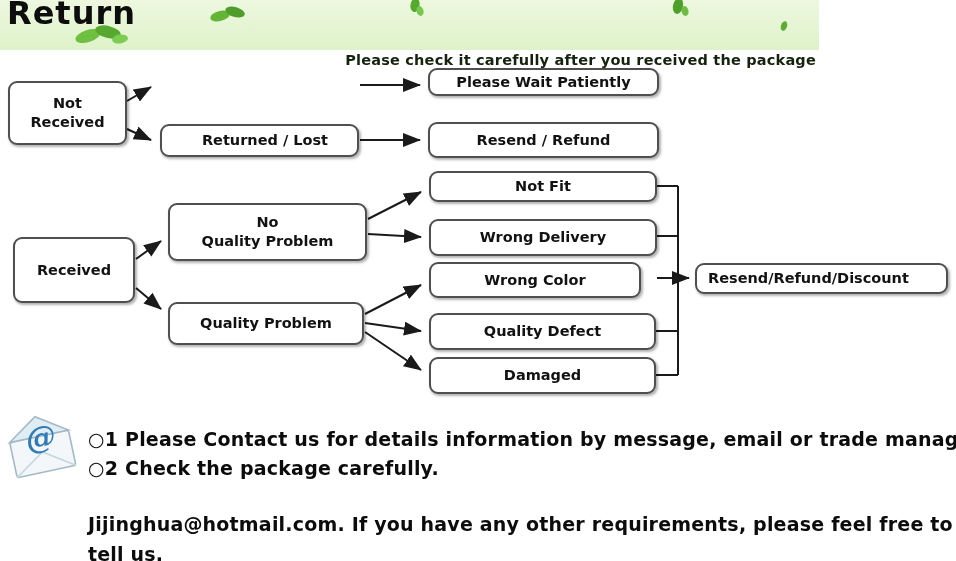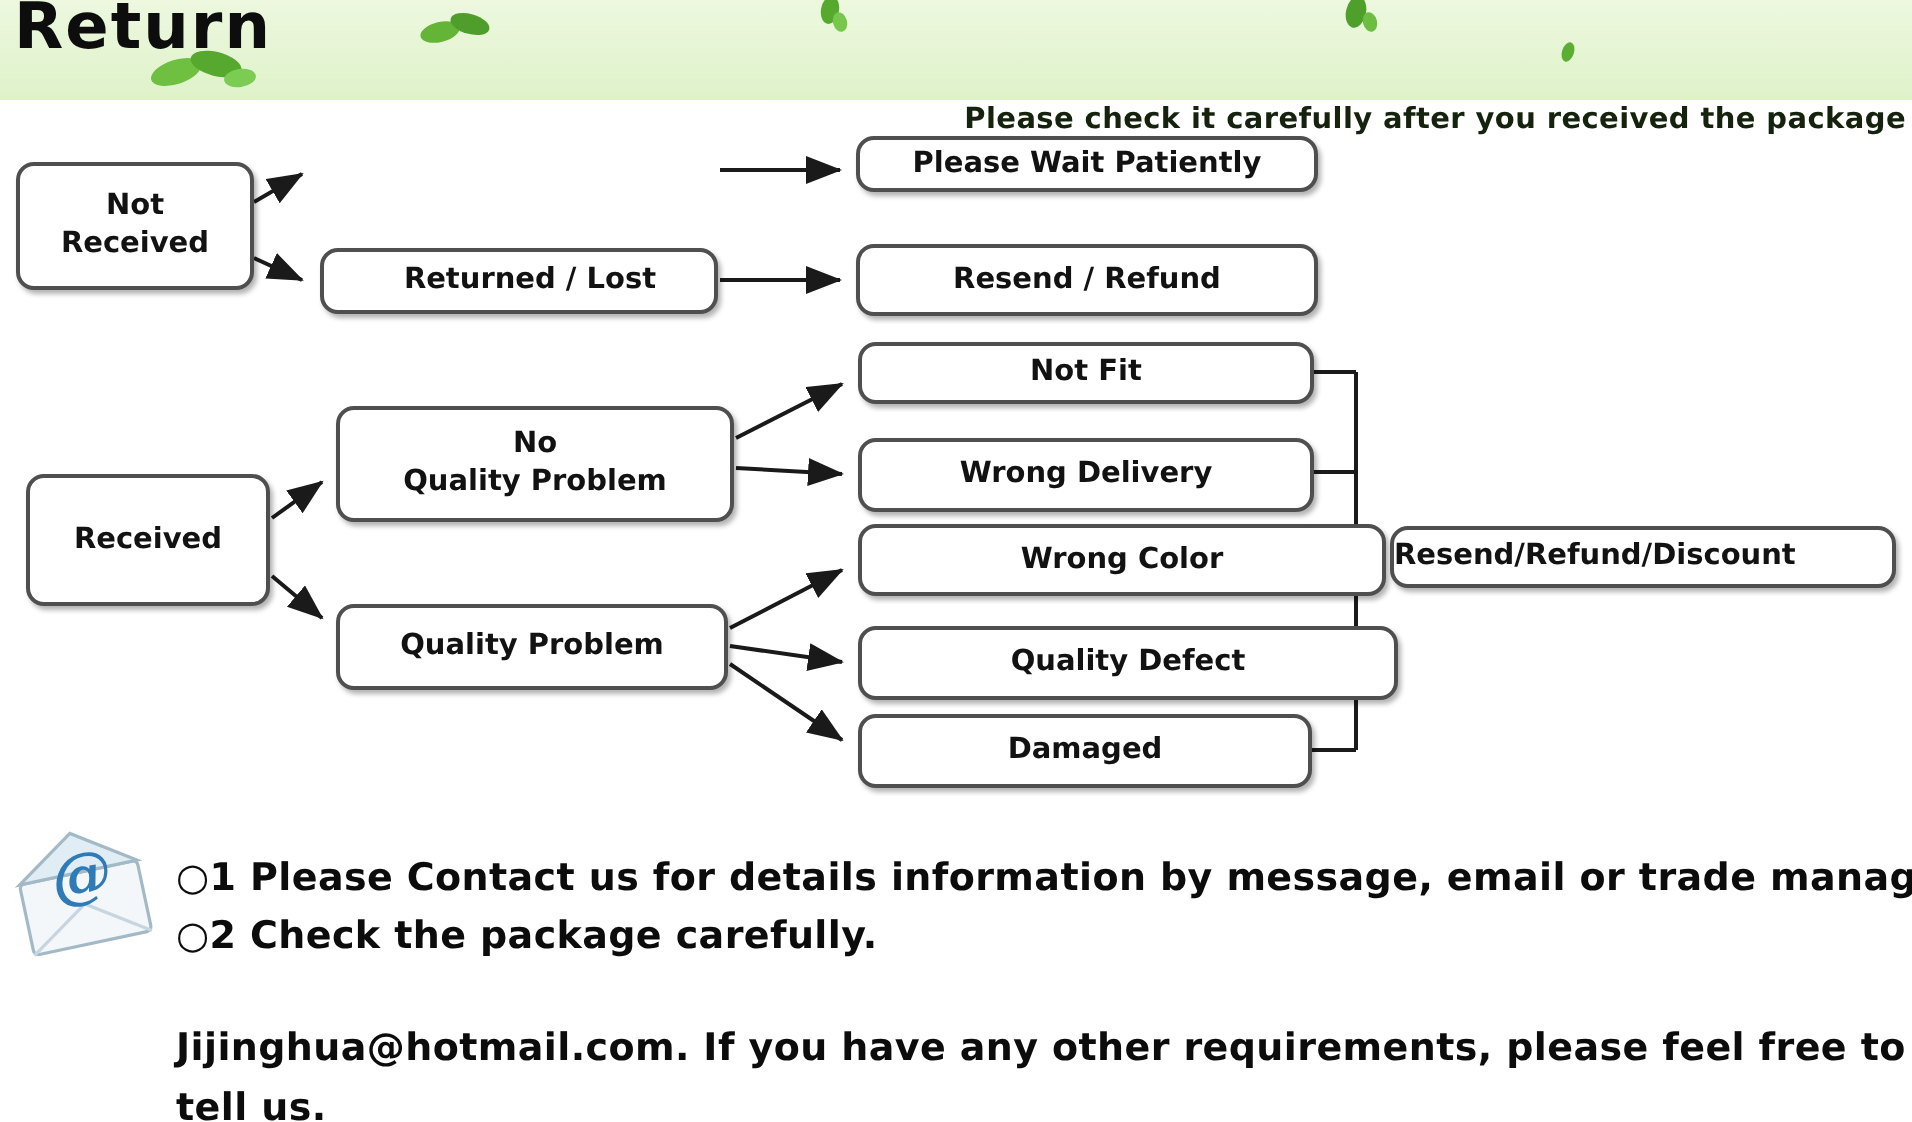--- a/index.html
+++ b/index.html
@@ -3,21 +3,21 @@
 <meta charset="utf-8">
 <style>
   html,body { margin:0; padding:0; }
   .screen {
     position:relative; width:956px; height:561px;
     background:#ffffff; overflow:hidden;
     font-family:"DejaVu Sans", sans-serif;
   }
   
   .banner {
-    position:absolute; top:0; left:0; width:956px; height:50px;
+    position:absolute; top:0; left:0; width:819px; height:50px;
     background:linear-gradient(to bottom, #edf8df 0%, #e3f4d0 70%, #def2c9 100%);
   }
   .banner-title {
     position:absolute; top:-6px; left:7px;
     font-size:32px; font-weight:bold; color:#0d0d0d; letter-spacing:1px;
   }
   .banner-notice {
     position:absolute; top:28px; right:3px;
     font-size:14.5px; font-weight:bold; color:#15230e; letter-spacing:0.2px;margin-top:24px;
   }
@@ -26,21 +26,21 @@
   .flow { position:absolute; top:0; left:0; width:956px; height:561px; }
   svg.edges { position:absolute; top:0; left:0; }
   .node {
     position:absolute; box-sizing:border-box;
     background:#ffffff; border:2px solid #4f4f4f; border-radius:9px;
     display:flex; align-items:center; justify-content:center;
     text-align:center; font-weight:bold; font-size:14.5px; color:#121212;
     white-space:pre-line; line-height:1.3;
     box-shadow:1.5px 2px 2.5px rgba(0,0,0,0.3);
   }
-  .node.left-text { justify-content:flex-start; text-align:center; }
+  .node.left-text { justify-content:flex-start; text-align:center; padding-left:11px; }
   
   .notes { position:absolute; left:0; top:405px; width:956px; }
   .note-line, .contact-line {
     position:absolute; left:88px;
     font-size:19px; font-weight:bold; color:#0c0c0c; white-space:nowrap;
     letter-spacing:0.2px;
   }
   .email-icon { position:absolute; left:2px; top:3px; }
 </style>
 </head>
@@ -115,22 +115,22 @@
     <div class="node" style="left:160px; top:124px; width:199px; height:33px;padding-left:11px;">Returned / Lost</div>
     <div class="node" style="left:428px; top:122px; width:231px; height:36px;">Resend / Refund</div>
 
     <div class="node" style="left:13px;  top:237px; width:122px; height:66px;">Received</div>
     <div class="node" style="left:168px; top:203px; width:199px; height:58px;">No
 Quality Problem</div>
     <div class="node" style="left:168px; top:302px; width:196px; height:43px;">Quality Problem</div>
 
     <div class="node" style="left:429px; top:171px; width:228px; height:31px;">Not Fit</div>
     <div class="node" style="left:429px; top:219px; width:228px; height:37px;">Wrong Delivery</div>
-    <div class="node" style="left:429px; top:262px; width:264px; height:36px;">Wrong Color</div>
-    <div class="node" style="left:429px; top:313px; width:270px; height:37px;">Quality Defect</div>
+    <div class="node" style="left:429px; top:262px; width:212px; height:36px;">Wrong Color</div>
+    <div class="node" style="left:429px; top:313px; width:227px; height:37px;">Quality Defect</div>
     <div class="node" style="left:429px; top:357px; width:227px; height:37px;">Damaged</div>
 
     <div class="node left-text" style="left:695px; top:263px; width:253px; height:31px;">Resend/Refund/Discount</div>
   </div>
 
   <div class="notes">
     <svg class="email-icon" width="84" height="74" viewBox="0 0 84 74">
       <g transform="rotate(-12 40 42)">
         <rect x="10" y="28" width="60" height="36" rx="2.5" fill="#f3f7fa" stroke="#a3bac6" stroke-width="1.6"></rect>
         <polygon points="10,28 40,8 70,28" fill="#e1edf4" stroke="#a3bac6" stroke-width="1.6"></polygon>

